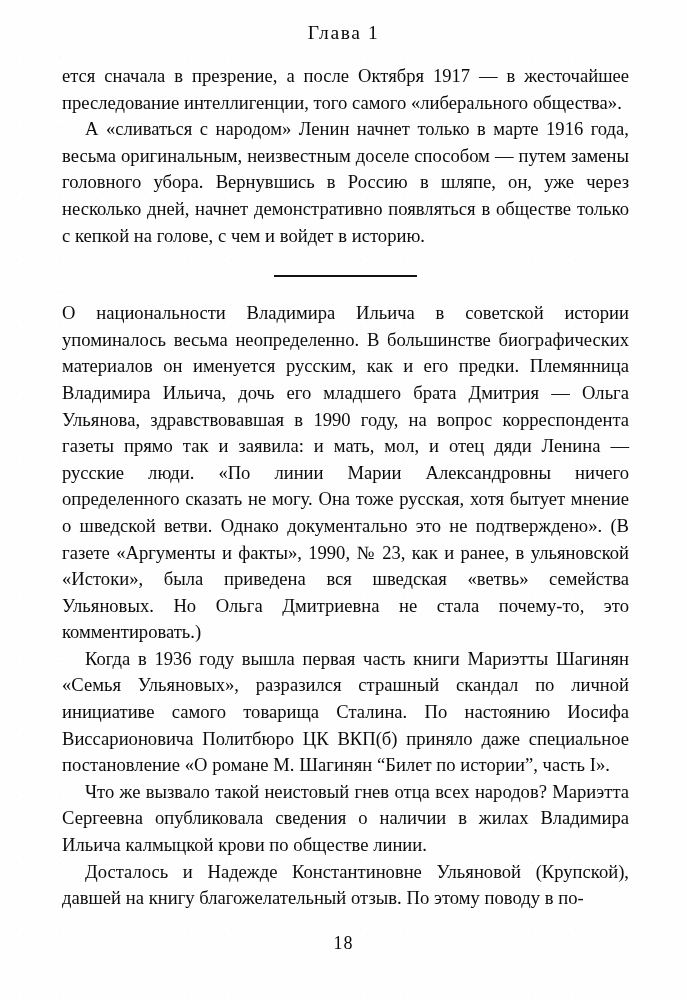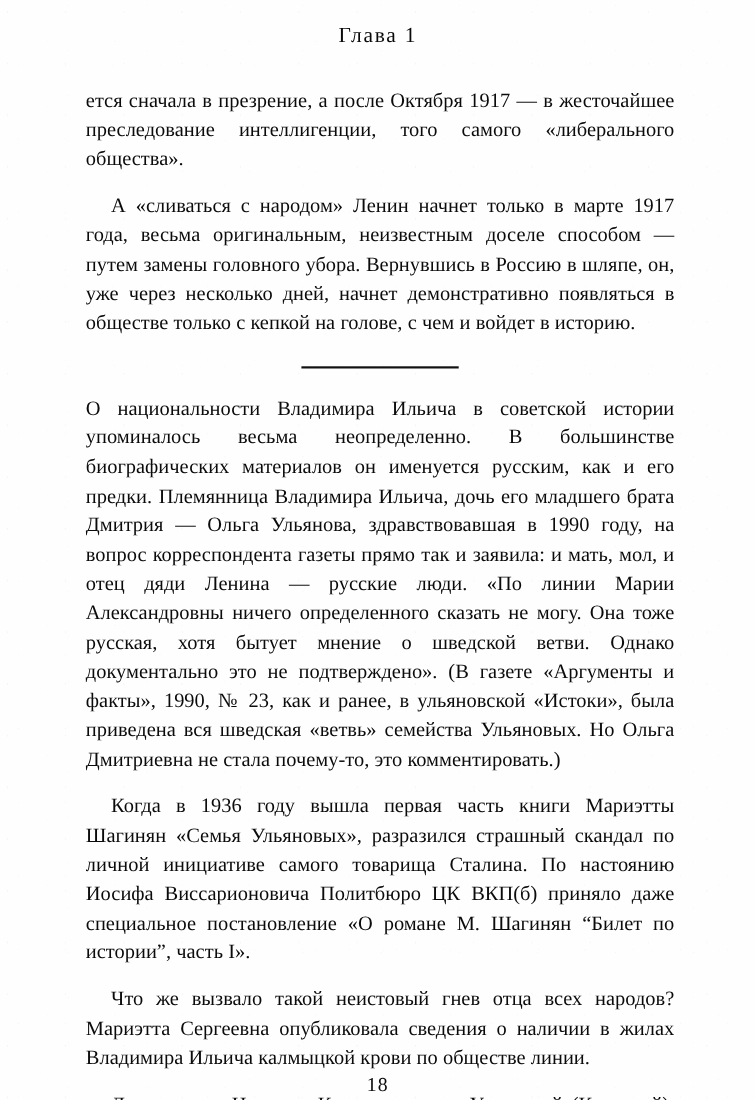--- a/index.html
+++ b/index.html
@@ -39,21 +39,21 @@
 
   
   .column {
     position: absolute;
     left: 62px;
     top: 63px;
     width: 567px;
   }
 
   p.para {
-    margin: 16px;
+    margin: 0;
     text-align: justify;
     text-justify: inter-word;
     font-size: 18.6px;
     line-height: 26.6px;
     text-indent: 23px;
     hyphens: manual;
     word-spacing: 0.1px;
   }
   p.para.no-indent {
     text-indent: 0;
@@ -77,21 +77,20 @@
   
   .folio {
     position: absolute;
     top: 933px;
     left: 0;
     width: 687px;
     text-align: center;
     font-size: 18px;
     letter-spacing: 1px;
     color: #0a0a0a;
-    margin-top: 43px;
   }
 
   
   .grain {
     position: absolute;
     inset: 0;
     pointer-events: none;
     opacity: 0.035;
     background-image:
       radial-gradient(circle at 12% 23%, #000 0.6px, transparent 0.7px),
@@ -105,21 +104,21 @@
 <body>
 
 <div class="page">
 
   <div class="chapter-head">Глава 1</div>
 
   <div class="column">
 
     <p class="para no-indent">ется сначала в презрение, а после Октября 1917 — в жесточайшее преследование интеллигенции, того самого «либерального общества».</p>
 
-    <p class="para">А «сливаться с народом» Ленин начнет только в марте 1917 года, весьма оригинальным, неизвестным доселе способом — путем замены головного убора. Вернувшись в Россию в шляпе, он, уже через несколько дней, начнет демонстративно появляться в обществе только с кепкой на голове, с чем и войдет в историю.</p>
+    <p class="para">А «сливаться с народом» Ленин начнет только в марте 1916 года, весьма оригинальным, неизвестным доселе способом — путем замены головного убора. Вернувшись в Россию в шляпе, он, уже через несколько дней, начнет демонстративно появляться в обществе только с кепкой на голове, с чем и войдет в историю.</p>
 
     <div class="divider-wrap">
       <span class="divider-rule"></span>
     </div>
 
     <p class="para no-indent">О национальности Владимира Ильича в советской истории упоминалось весьма неопределенно. В большинстве биографических материалов он именуется русским, как и его предки. Племянница Владимира Ильича, дочь его младшего брата Дмитрия — Ольга Ульянова, здравствовавшая в 1990 году, на вопрос корреспондента газеты прямо так и заявила: и мать, мол, и отец дяди Ленина — русские люди. «По линии Марии Александровны ничего определенного сказать не могу. Она тоже русская, хотя бытует мнение о шведской ветви. Однако документально это не подтверждено». (В газете «Аргументы и факты», 1990, № 23, как и ранее, в ульяновской «Истоки», была приведена вся шведская «ветвь» семейства Ульяновых. Но Ольга Дмитриевна не стала почему-то, это комментировать.)</p>
 
 
     <p class="para">Когда в 1936 году вышла первая часть книги Мариэтты Шагинян «Семья Ульяновых», разразился страшный скандал по личной инициативе самого товарища Сталина. По настоянию Иосифа Виссарионовича Политбюро ЦК ВКП(б) приняло даже специальное постановление «О романе М. Шагинян “Билет по истории”, часть I».</p>
 

